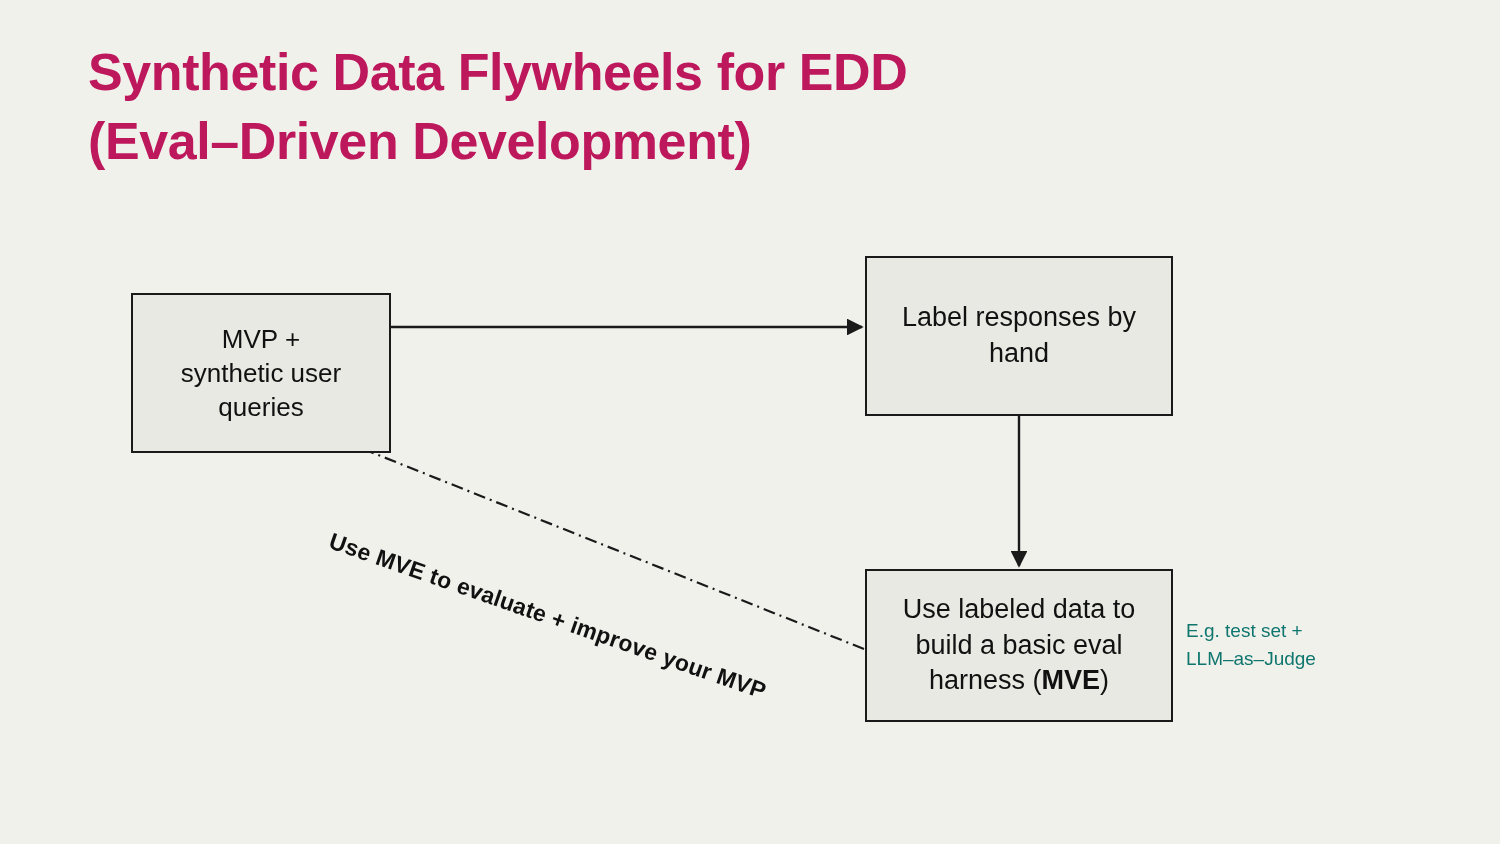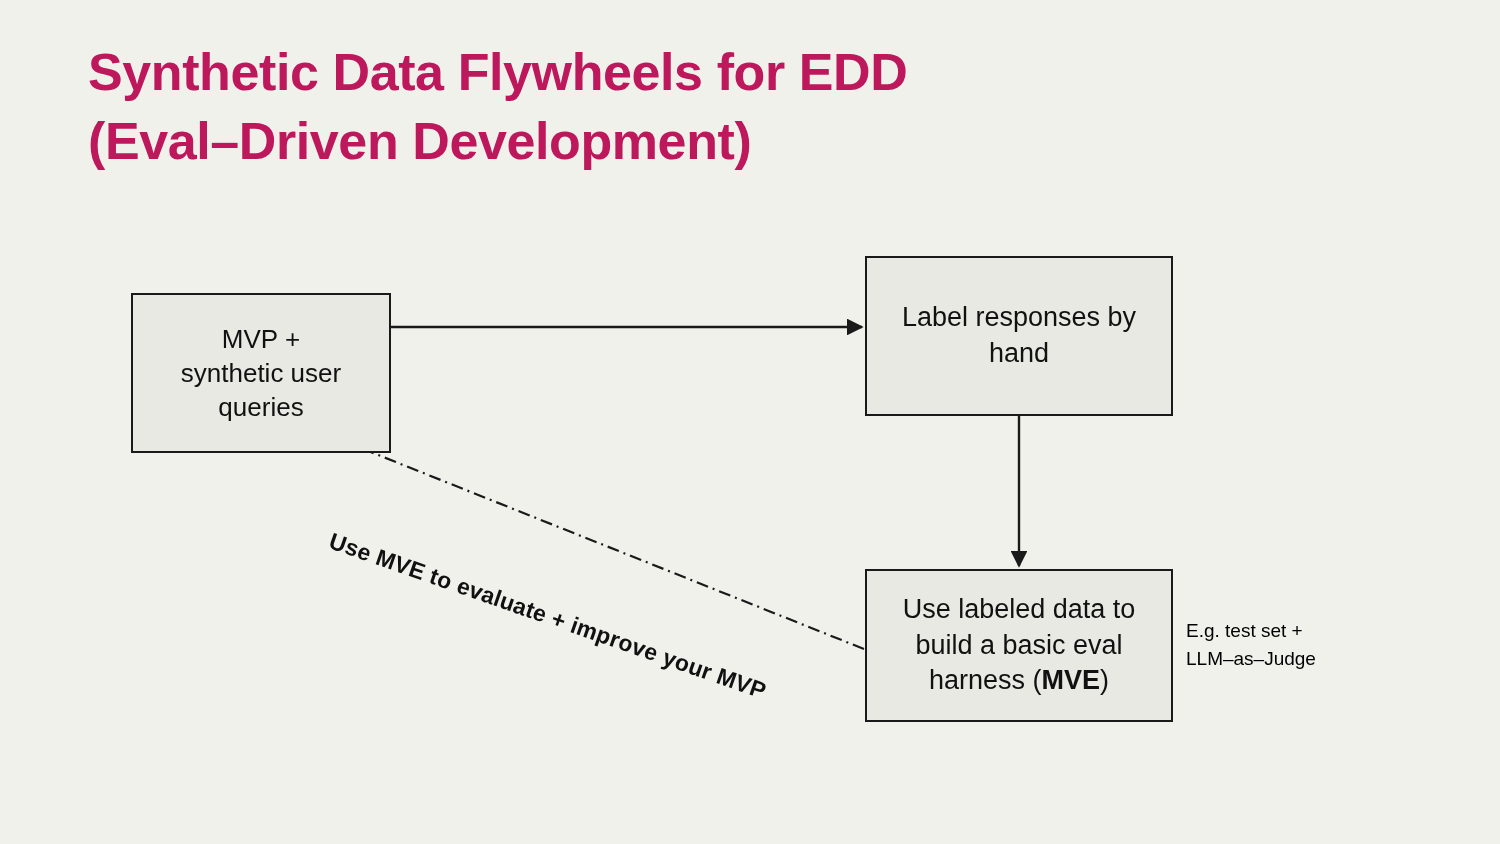--- a/index.html
+++ b/index.html
@@ -88,21 +88,21 @@
 
   .node-text { display: block; width: 100%; }
   .node-text b { font-weight: bold; }
 
   
   #side-note {
     position: absolute;
     left: 1186px;
     top: 617px;
     width: 210px;
-    color: #000000;
+    color: #0f766e;
     font-size: 19px;
     line-height: 1.45;
     white-space: pre-line;
     text-align: left;
   }
 
   
   #feedback-label {
     position: absolute;
     left: 330px;

